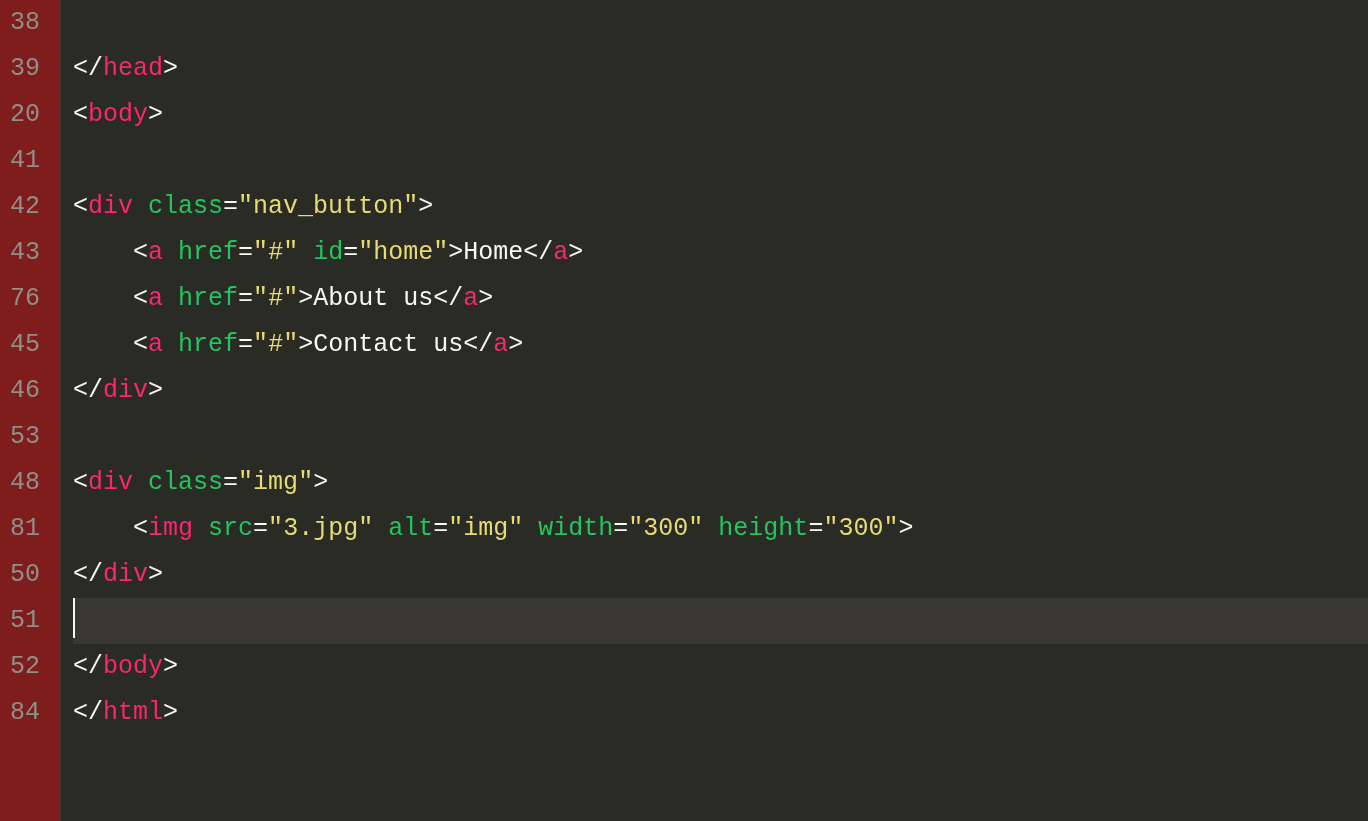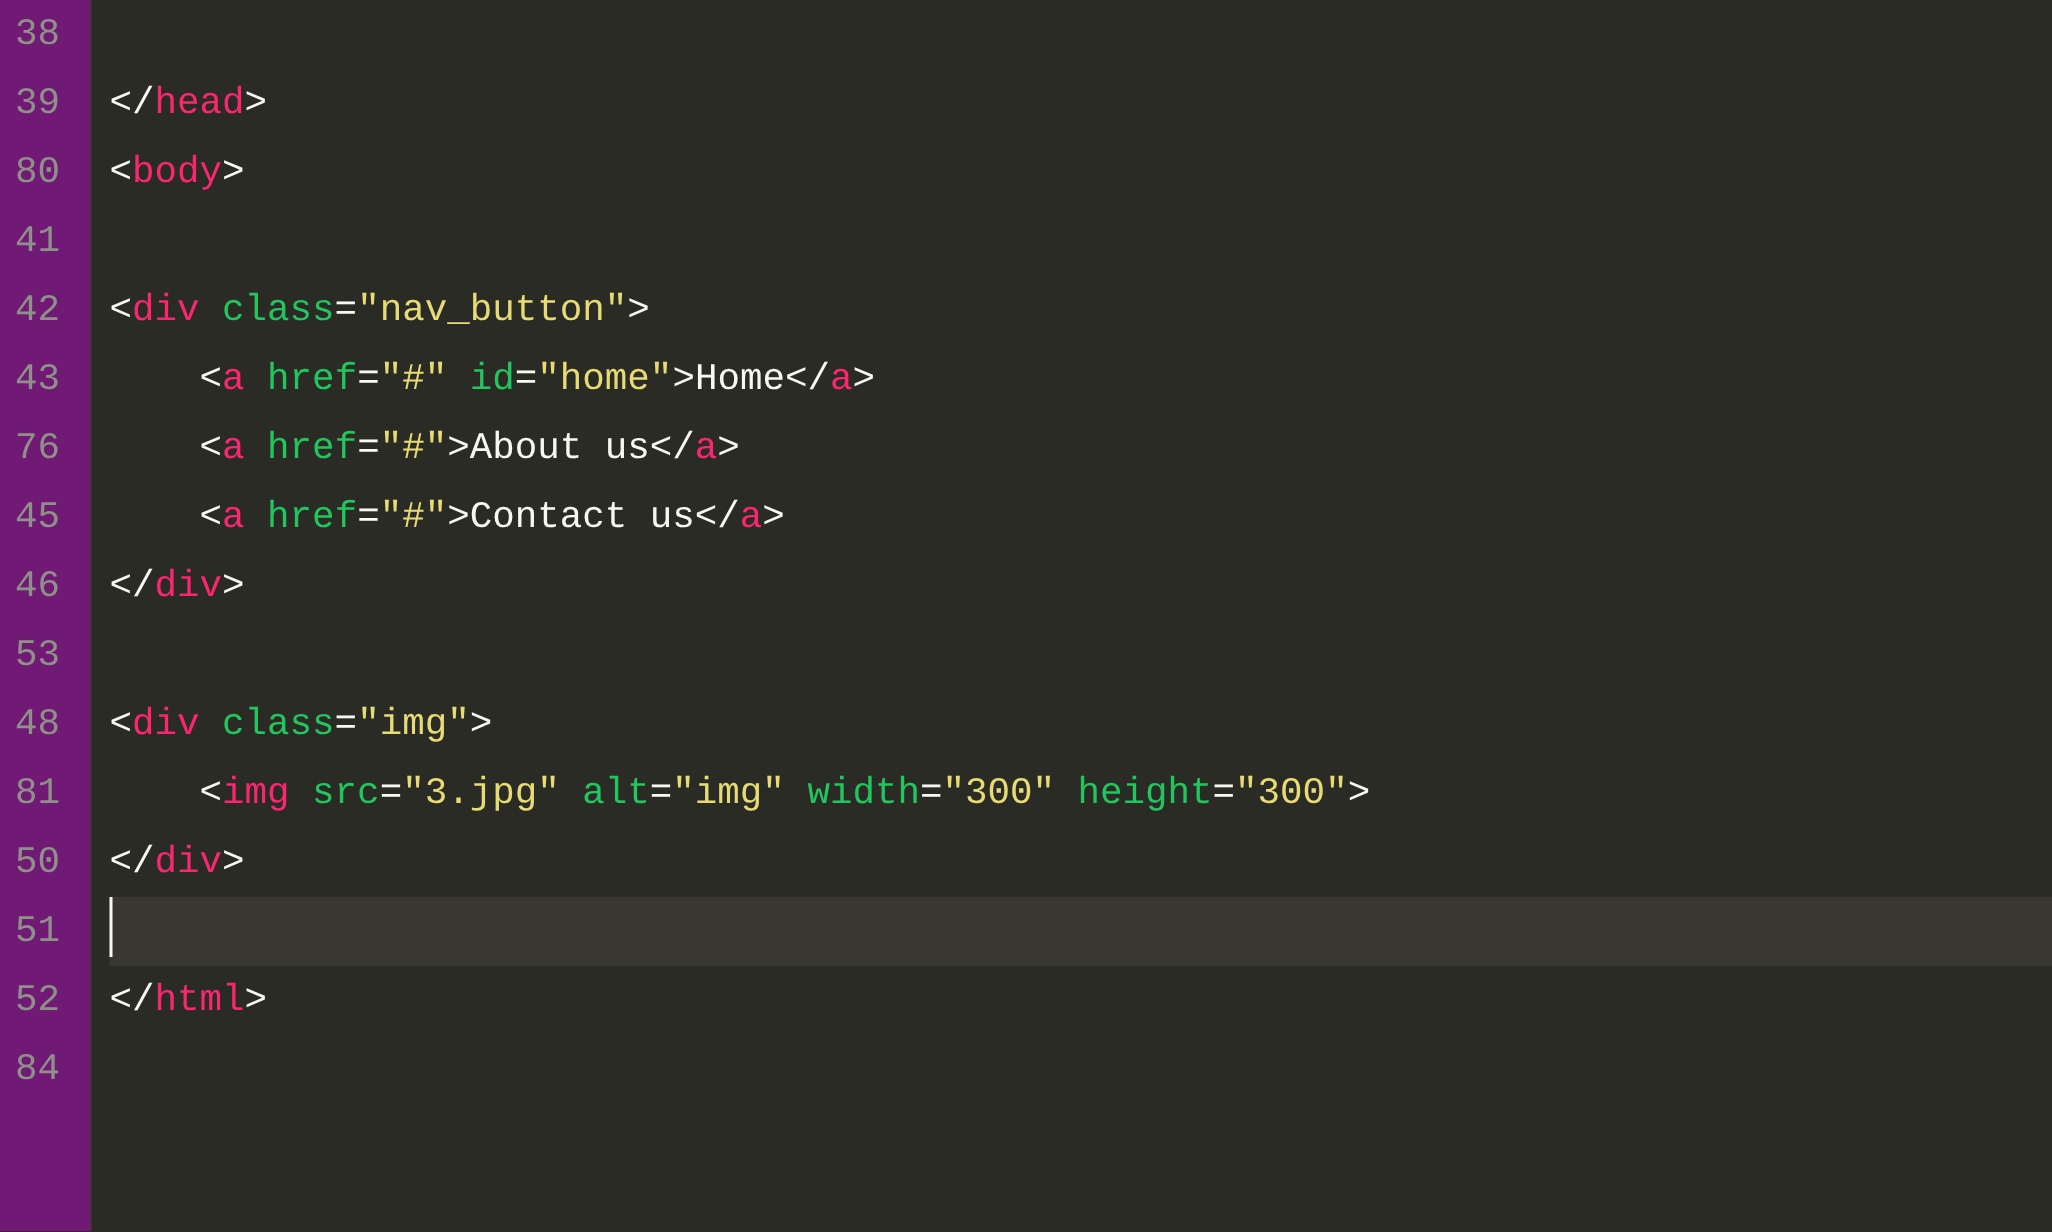--- a/index.html
+++ b/index.html
@@ -11,21 +11,21 @@
     color: #f8f8f2;
     overflow: hidden;
     width: 1368px;
     height: 821px;
   }
   .editor {
     display: flex;
     height: 100%;
   }
   .gutter {
-    background: #701a75;
+    background: #7f1d1d;
     color: #8f908a;
     text-align: left;
     padding-right: 20px;
     padding-left: 10px;
     user-select: none;
     border-right: 1px solid #3a3a32;
     min-width: 58px;
   }
   .gutter .line-number {
     height: 46px;
@@ -59,21 +59,21 @@
     margin-top: -4px;
   }
 </style>
 </head>
 <body>
 
 <div class="editor">
   <div class="gutter">
     <div class="line-number">38</div>
     <div class="line-number">39</div>
-    <div class="line-number">80</div>
+    <div class="line-number">20</div>
     <div class="line-number">41</div>
     <div class="line-number">42</div>
     <div class="line-number">43</div>
     <div class="line-number">76</div>
     <div class="line-number">45</div>
     <div class="line-number">46</div>
     <div class="line-number">53</div>
     <div class="line-number">48</div>
     <div class="line-number">81</div>
     <div class="line-number">50</div>
@@ -89,15 +89,16 @@
     <div class="code-line"><span class="tag-bracket">&lt;</span><span class="tag-name">div</span> <span class="attr-name">class</span><span class="eq">=</span><span class="attr-value">"<span>nav_button</span>"</span><span class="tag-bracket">&gt;</span></div>
     <div class="code-line"><span>    </span><span class="tag-bracket">&lt;</span><span class="tag-name">a</span> <span class="attr-name">href</span><span class="eq">=</span><span class="attr-value">"<span>#</span>"</span> <span class="attr-name">id</span><span class="eq">=</span><span class="attr-value">"<span>home</span>"</span><span class="tag-bracket">&gt;</span><span class="text-content">Home</span><span class="tag-bracket">&lt;/</span><span class="tag-name">a</span><span class="tag-bracket">&gt;</span></div>
     <div class="code-line"><span>    </span><span class="tag-bracket">&lt;</span><span class="tag-name">a</span> <span class="attr-name">href</span><span class="eq">=</span><span class="attr-value">"<span>#</span>"</span><span class="tag-bracket">&gt;</span><span class="text-content">About us</span><span class="tag-bracket">&lt;/</span><span class="tag-name">a</span><span class="tag-bracket">&gt;</span></div>
     <div class="code-line"><span>    </span><span class="tag-bracket">&lt;</span><span class="tag-name">a</span> <span class="attr-name">href</span><span class="eq">=</span><span class="attr-value">"<span>#</span>"</span><span class="tag-bracket">&gt;</span><span class="text-content">Contact us</span><span class="tag-bracket">&lt;/</span><span class="tag-name">a</span><span class="tag-bracket">&gt;</span></div>
     <div class="code-line"><span class="tag-bracket">&lt;/</span><span class="tag-name">div</span><span class="tag-bracket">&gt;</span></div>
     <div class="code-line"></div>
     <div class="code-line"><span class="tag-bracket">&lt;</span><span class="tag-name">div</span> <span class="attr-name">class</span><span class="eq">=</span><span class="attr-value">"<span>img</span>"</span><span class="tag-bracket">&gt;</span></div>
     <div class="code-line"><span>    </span><span class="tag-bracket">&lt;</span><span class="tag-name">img</span> <span class="attr-name">src</span><span class="eq">=</span><span class="attr-value">"<span>3.jpg</span>"</span> <span class="attr-name">alt</span><span class="eq">=</span><span class="attr-value">"<span>img</span>"</span> <span class="attr-name">width</span><span class="eq">=</span><span class="attr-value">"<span>300</span>"</span> <span class="attr-name">height</span><span class="eq">=</span><span class="attr-value">"<span>300</span>"</span><span class="tag-bracket">&gt;</span></div>
     <div class="code-line"><span class="tag-bracket">&lt;/</span><span class="tag-name">div</span><span class="tag-bracket">&gt;</span></div>
     <div class="code-line cursor-line"><span class="cursor"></span></div>
+    <div class="code-line"><span class="tag-bracket">&lt;/</span><span class="tag-name">body</span><span class="tag-bracket">&gt;</span></div>
     <div class="code-line"><span class="tag-bracket">&lt;/</span><span class="tag-name">html</span><span class="tag-bracket">&gt;</span></div>
   </div>
 </div>
 
 </body></html>

